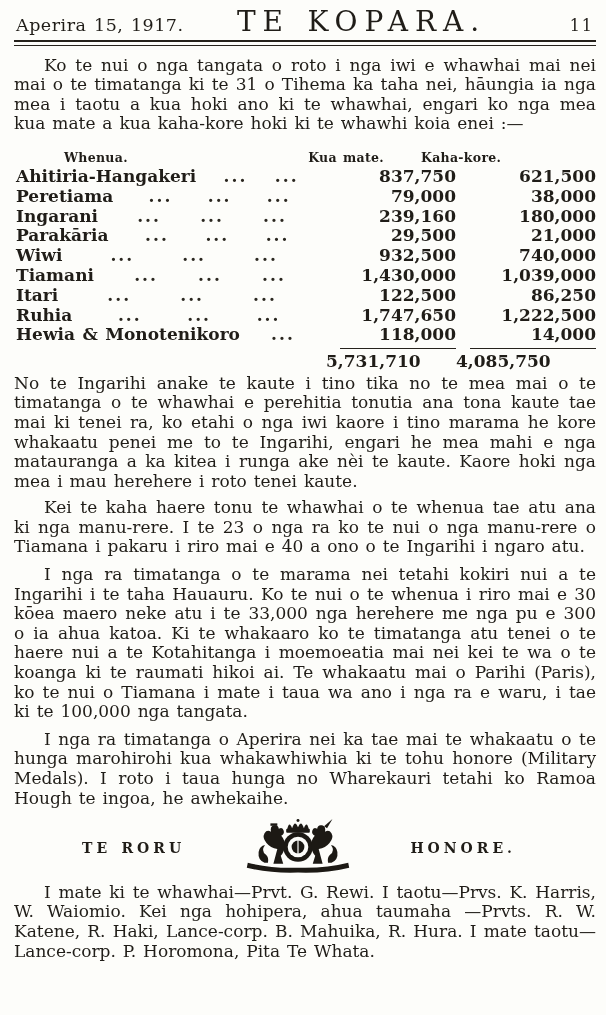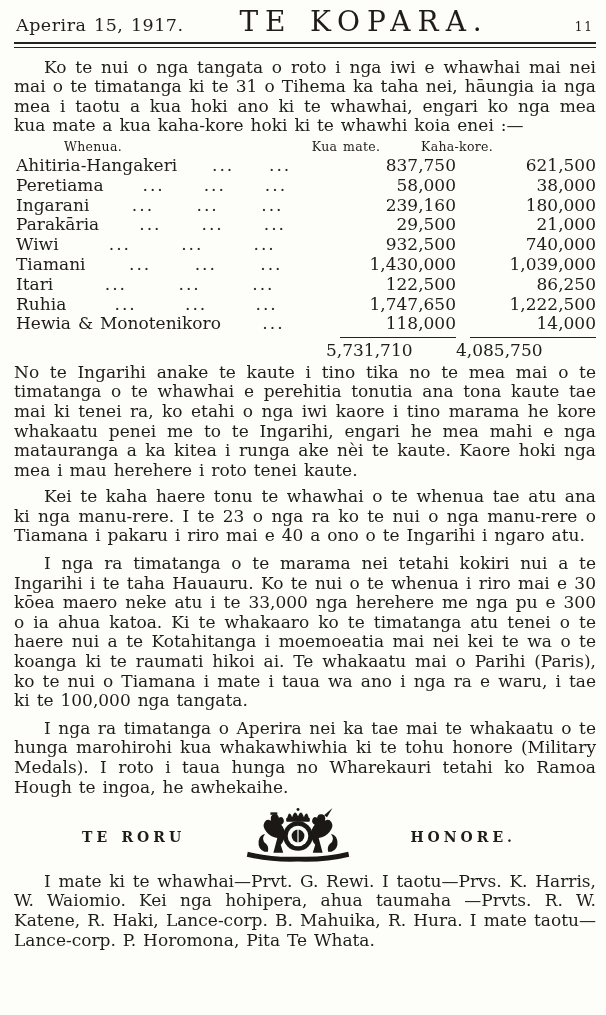--- a/index.html
+++ b/index.html
@@ -7,28 +7,28 @@
     width:606px;height:1015px;margin:0 auto;box-sizing:border-box;
     background:#fdfdfa;color:#201d18;overflow:hidden;
     font-family:"DejaVu Serif","Liberation Serif",serif;
     font-size:17px;line-height:19.6px;padding:12px 10px 6px 14px;
     word-spacing:1.5px;
   }
   
   .masthead{display:flex;align-items:baseline;justify-content:space-between;padding:0 2px;}
   .m-date{font-size:17.5px;letter-spacing:.5px;}
   .m-title{font-size:28px;letter-spacing:7px;margin-left:-30px;}
-  .m-page{font-size:12px;letter-spacing:2px;text-align:right;}
+  .m-page{font-size:16px;letter-spacing:2px;text-align:right;}
   .rule-double{border-top:2.2px solid #26221c;border-bottom:1px solid #26221c;height:3px;margin:4px 0 10px 0;}
   
   p.body{margin:0 0 4px 0;text-align:justify;}
   p.indent{text-indent:30px;}
   p.noindent{text-indent:0;}
   
-  .casualty-table{margin:4px 0 2px 2px;}
+  .casualty-table{margin:17px 0 2px 2px;font-weight:bold;}
   .thead{display:flex;font-size:12.5px;line-height:14px;letter-spacing:.3px;margin-bottom:2px;}
   .th-country{width:255px;padding-left:48px;box-sizing:border-box;}
   .th-num{width:150px;text-align:center;}
   .th-num2{width:160px;text-align:left;}
   .trow{display:flex;align-items:baseline;line-height:19.8px;}
   .tname{white-space:nowrap;}
   .tlead{flex:1;display:flex;justify-content:space-evenly;letter-spacing:2px;color:#2a261f;}
   .tnum{width:130px;text-align:right;white-space:nowrap;}
   .tnum2{width:140px;text-align:right;white-space:nowrap;}
   .totals{display:flex;align-items:baseline;margin-top:3px;}
@@ -73,21 +73,21 @@
       <span class="tnum">837,750</span>
       <span class="tnum2">621,500</span>
     </div>
     <div class="trow">
       <span class="tname">Peretiama</span>
       <span class="tlead">
           <span>...</span>
           <span>...</span>
           <span>...</span>
         </span>
-      <span class="tnum">58,000</span>
+      <span class="tnum">79,000</span>
       <span class="tnum2">38,000</span>
     </div>
     <div class="trow">
       <span class="tname">Ingarani</span>
       <span class="tlead">
           <span>...</span>
           <span>...</span>
           <span>...</span>
         </span>
       <span class="tnum">239,160</span>

